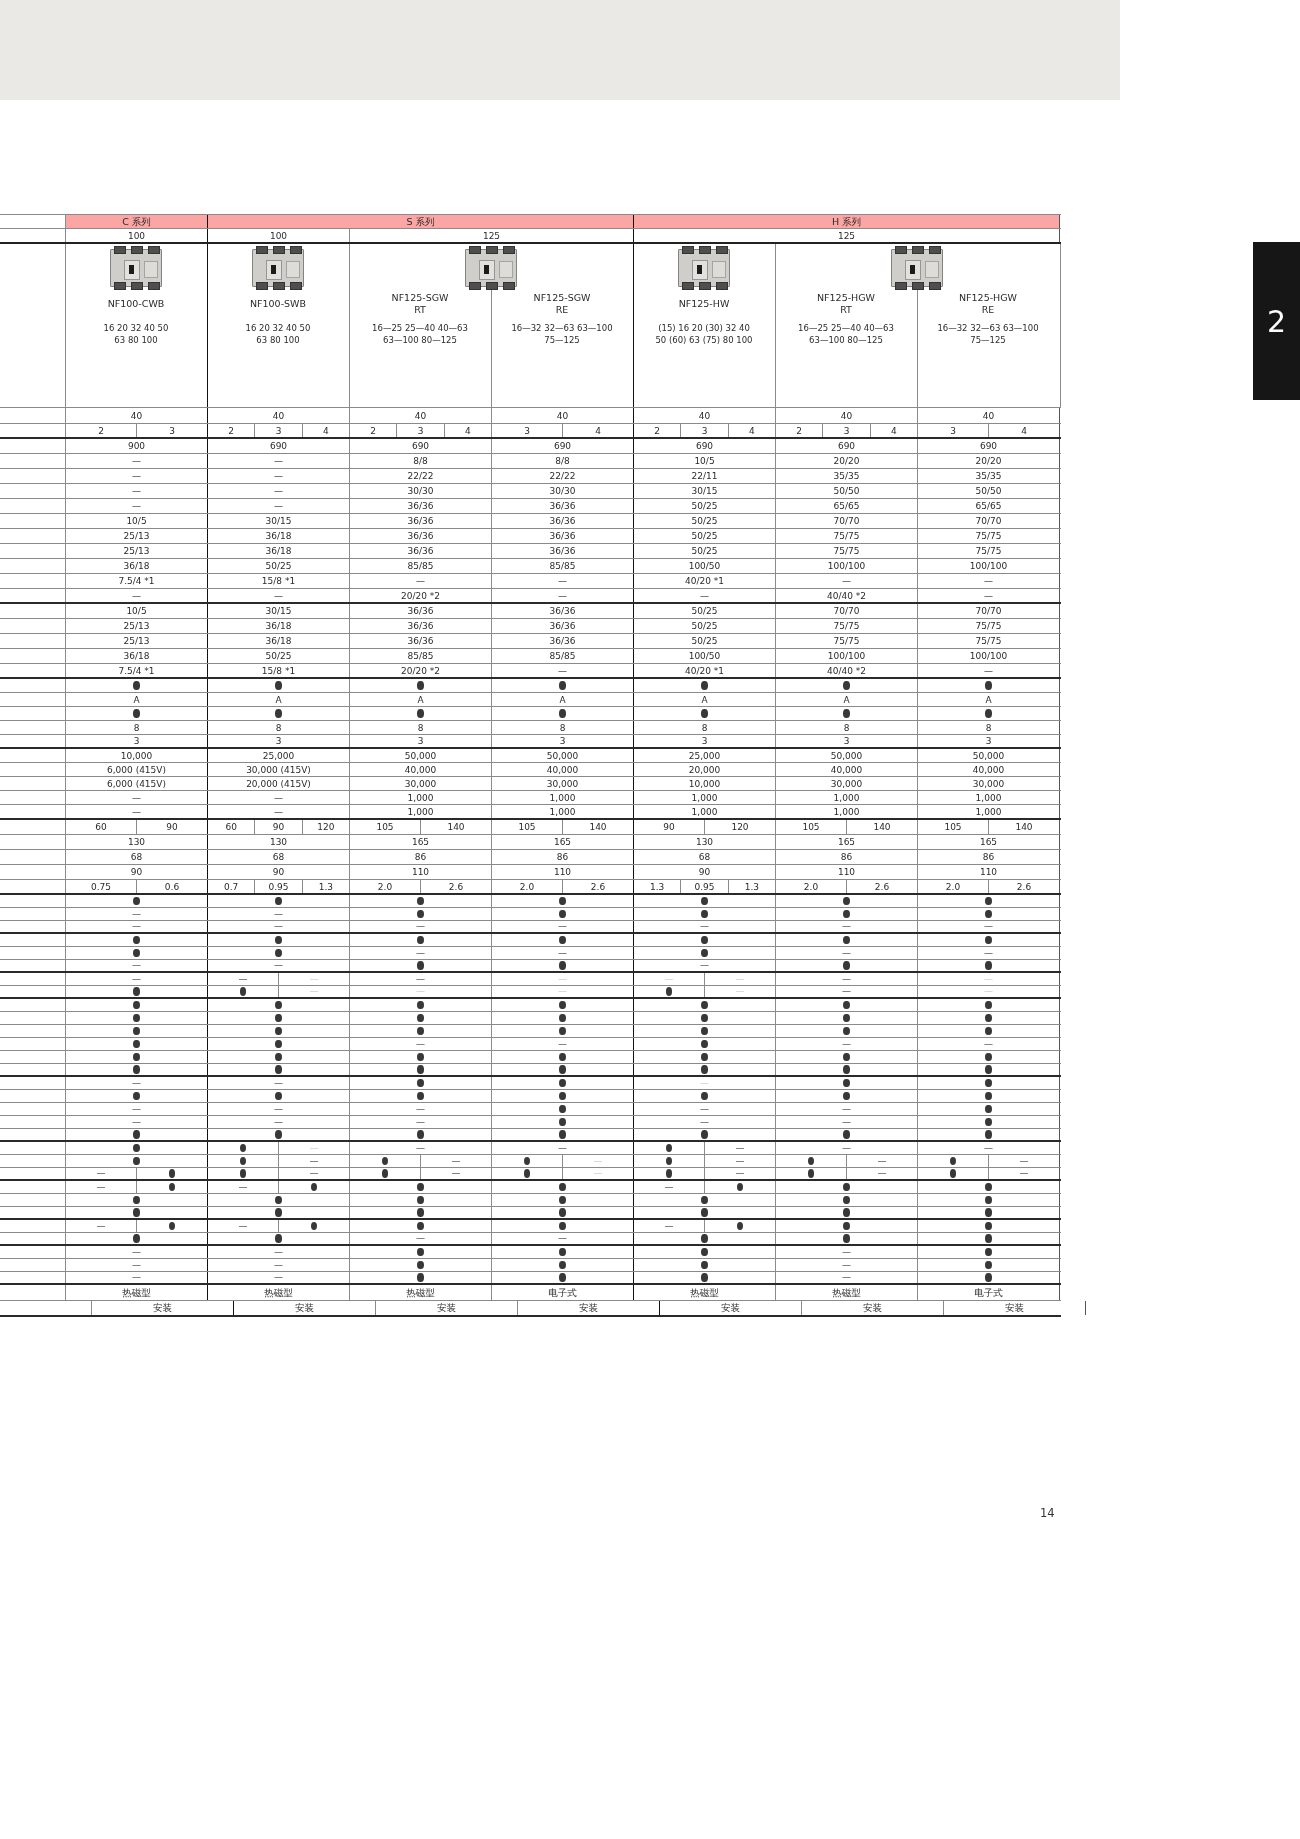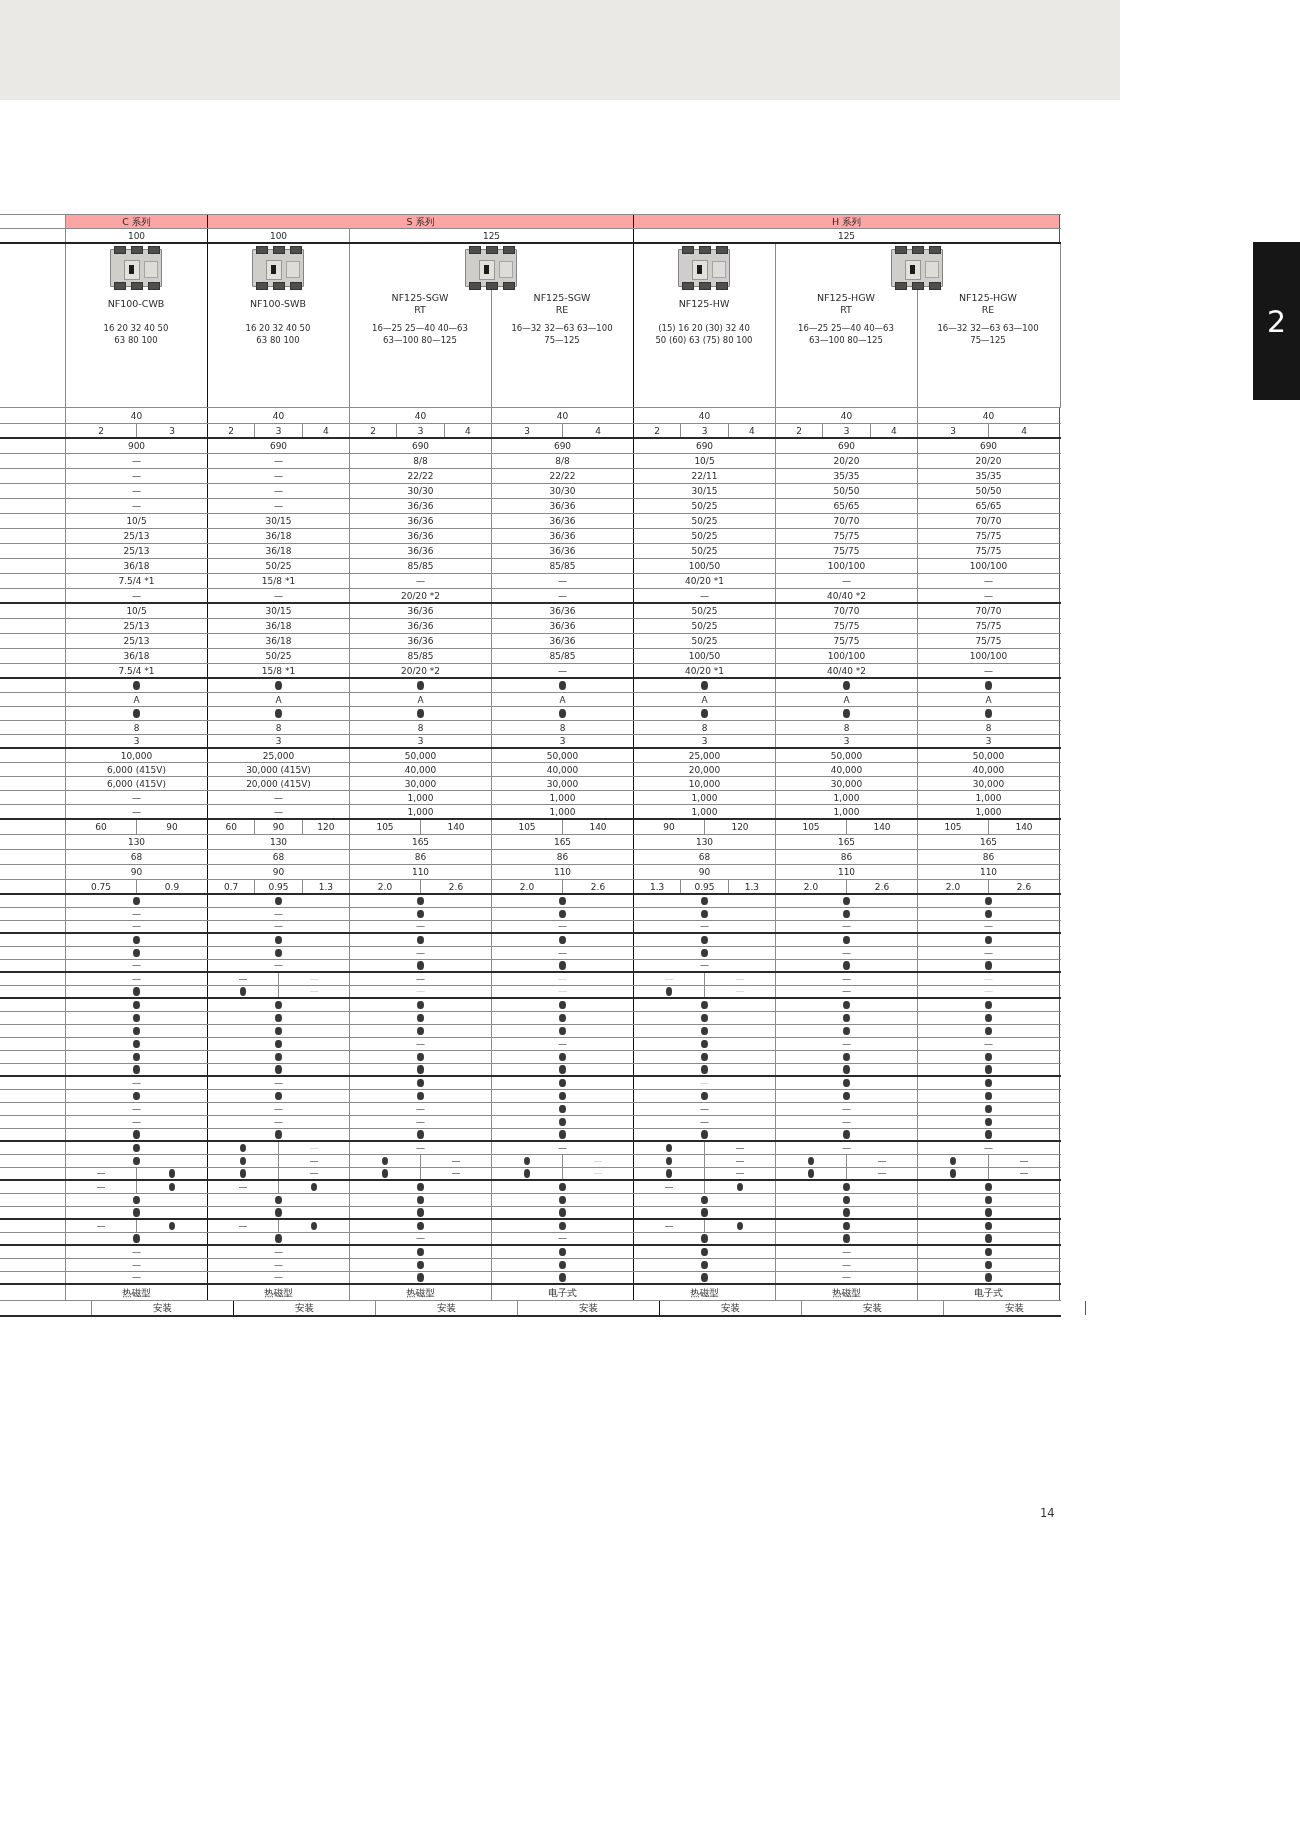--- a/index.html
+++ b/index.html
@@ -1064,21 +1064,21 @@
           <span class="txt">110</span>
         </div>
       </div>
       <div class="trow hv" style="height: 15px;">
         <div class="gut"></div>
         <div class="tc split" style="width: 142px;">
           <div class="sub">
             <span class="txt">0.75</span>
           </div>
           <div class="sub">
-            <span class="txt">0.9</span>
+            <span class="txt">0.6</span>
           </div>
         </div>
         <div class="tc sb split" style="width: 142px;">
           <div class="sub">
             <span class="txt">0.7</span>
           </div>
           <div class="sub">
             <span class="txt">0.95</span>
           </div>
           <div class="sub">

